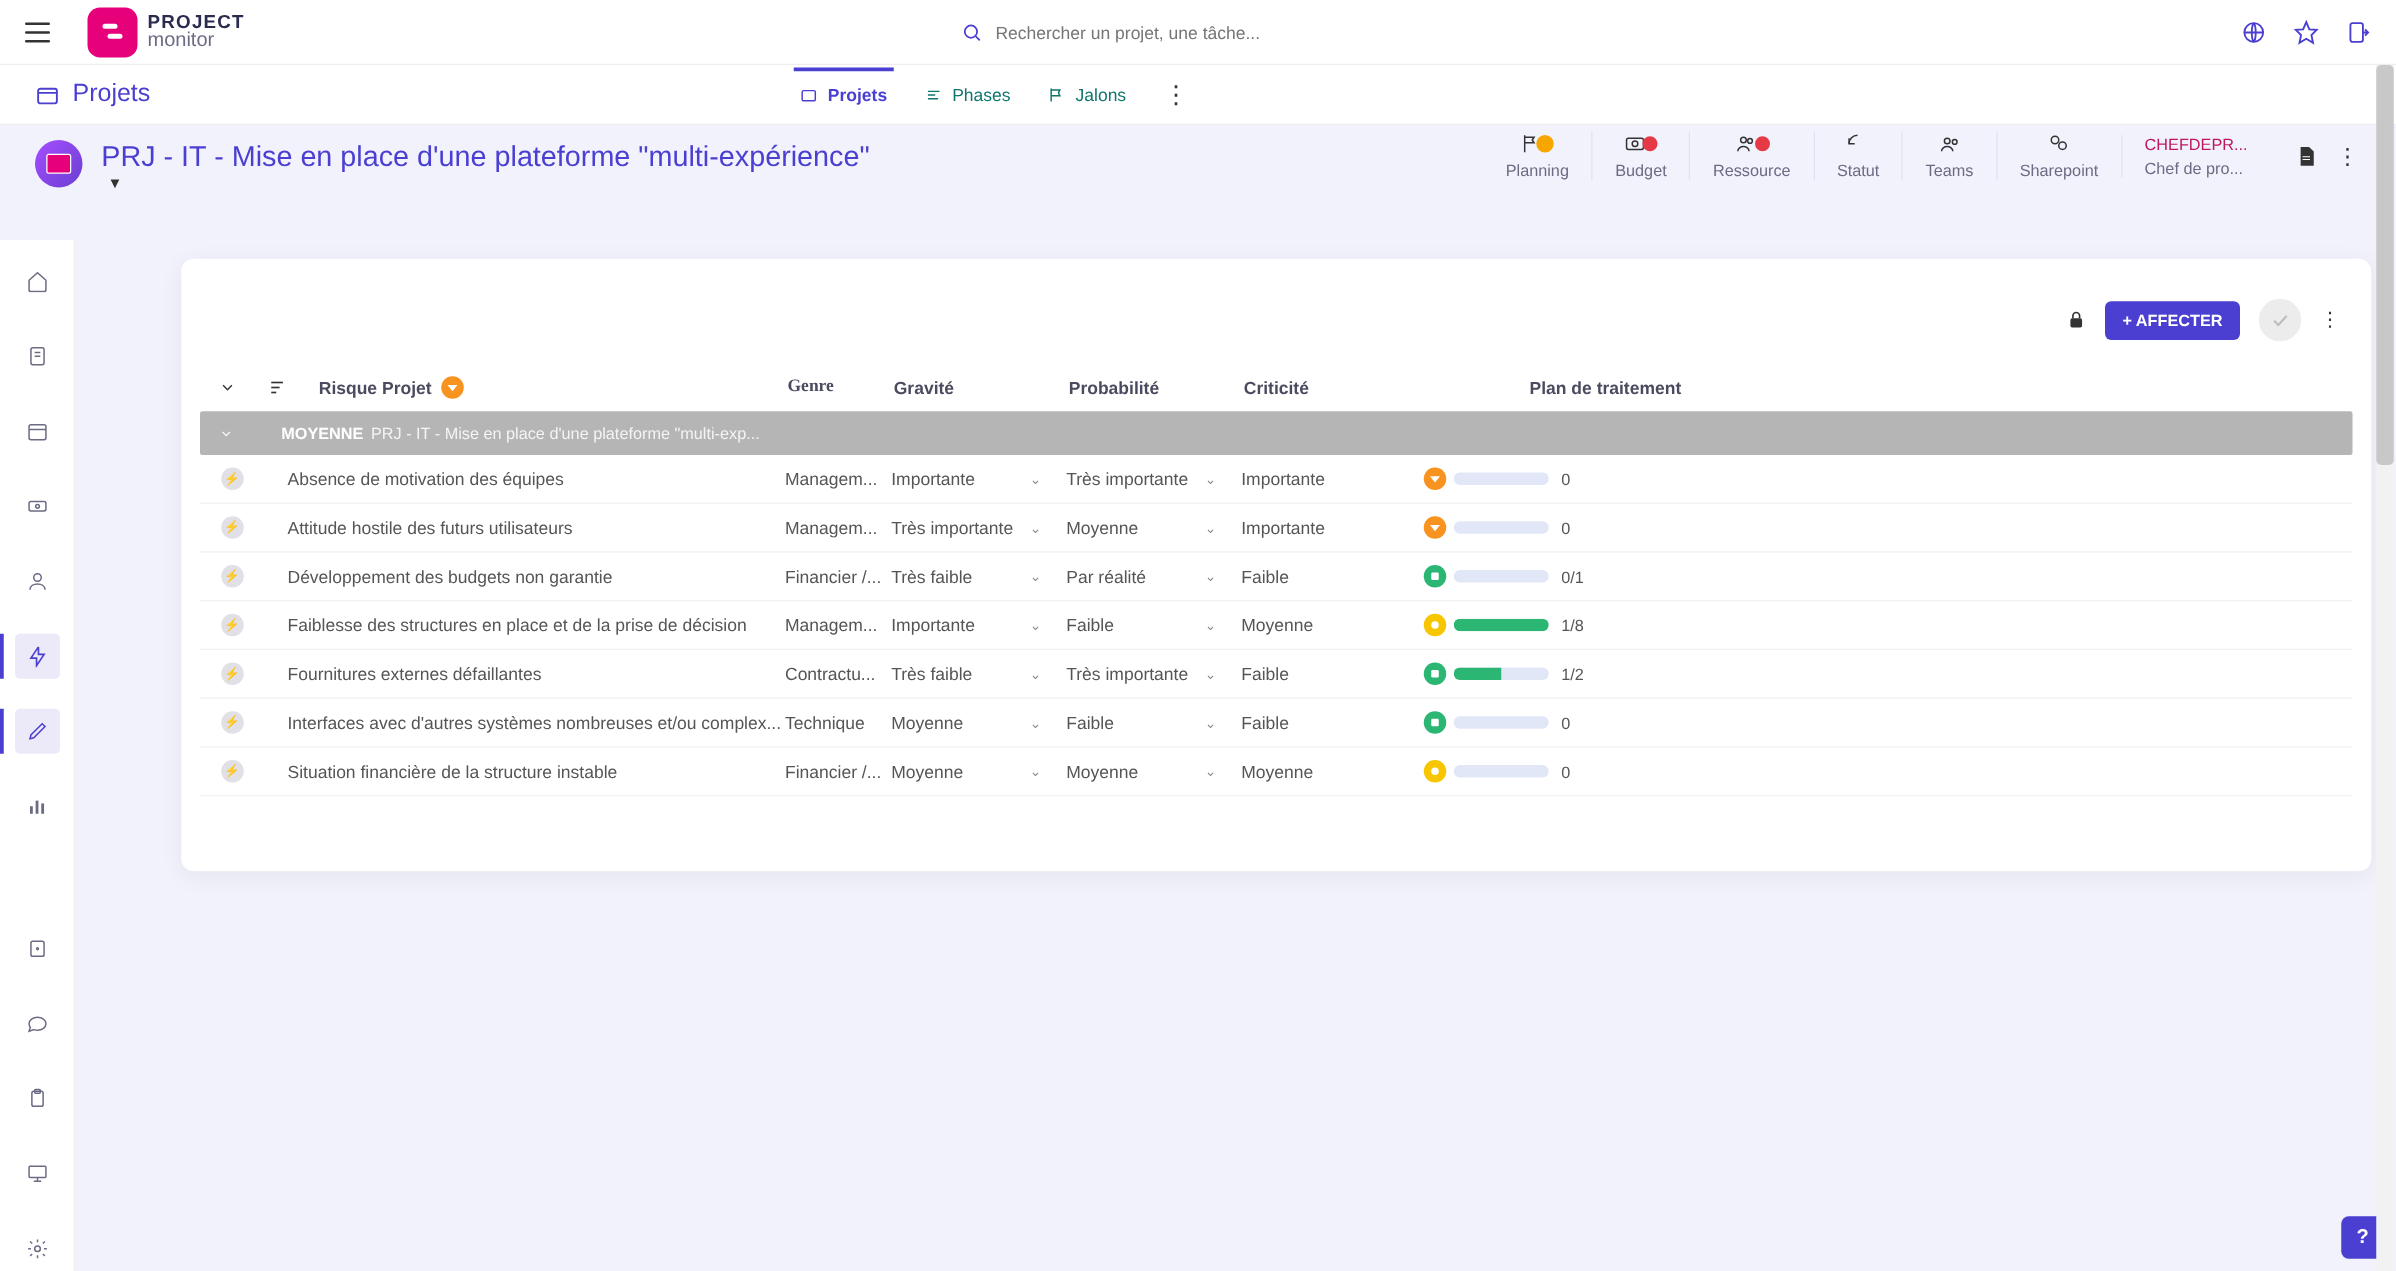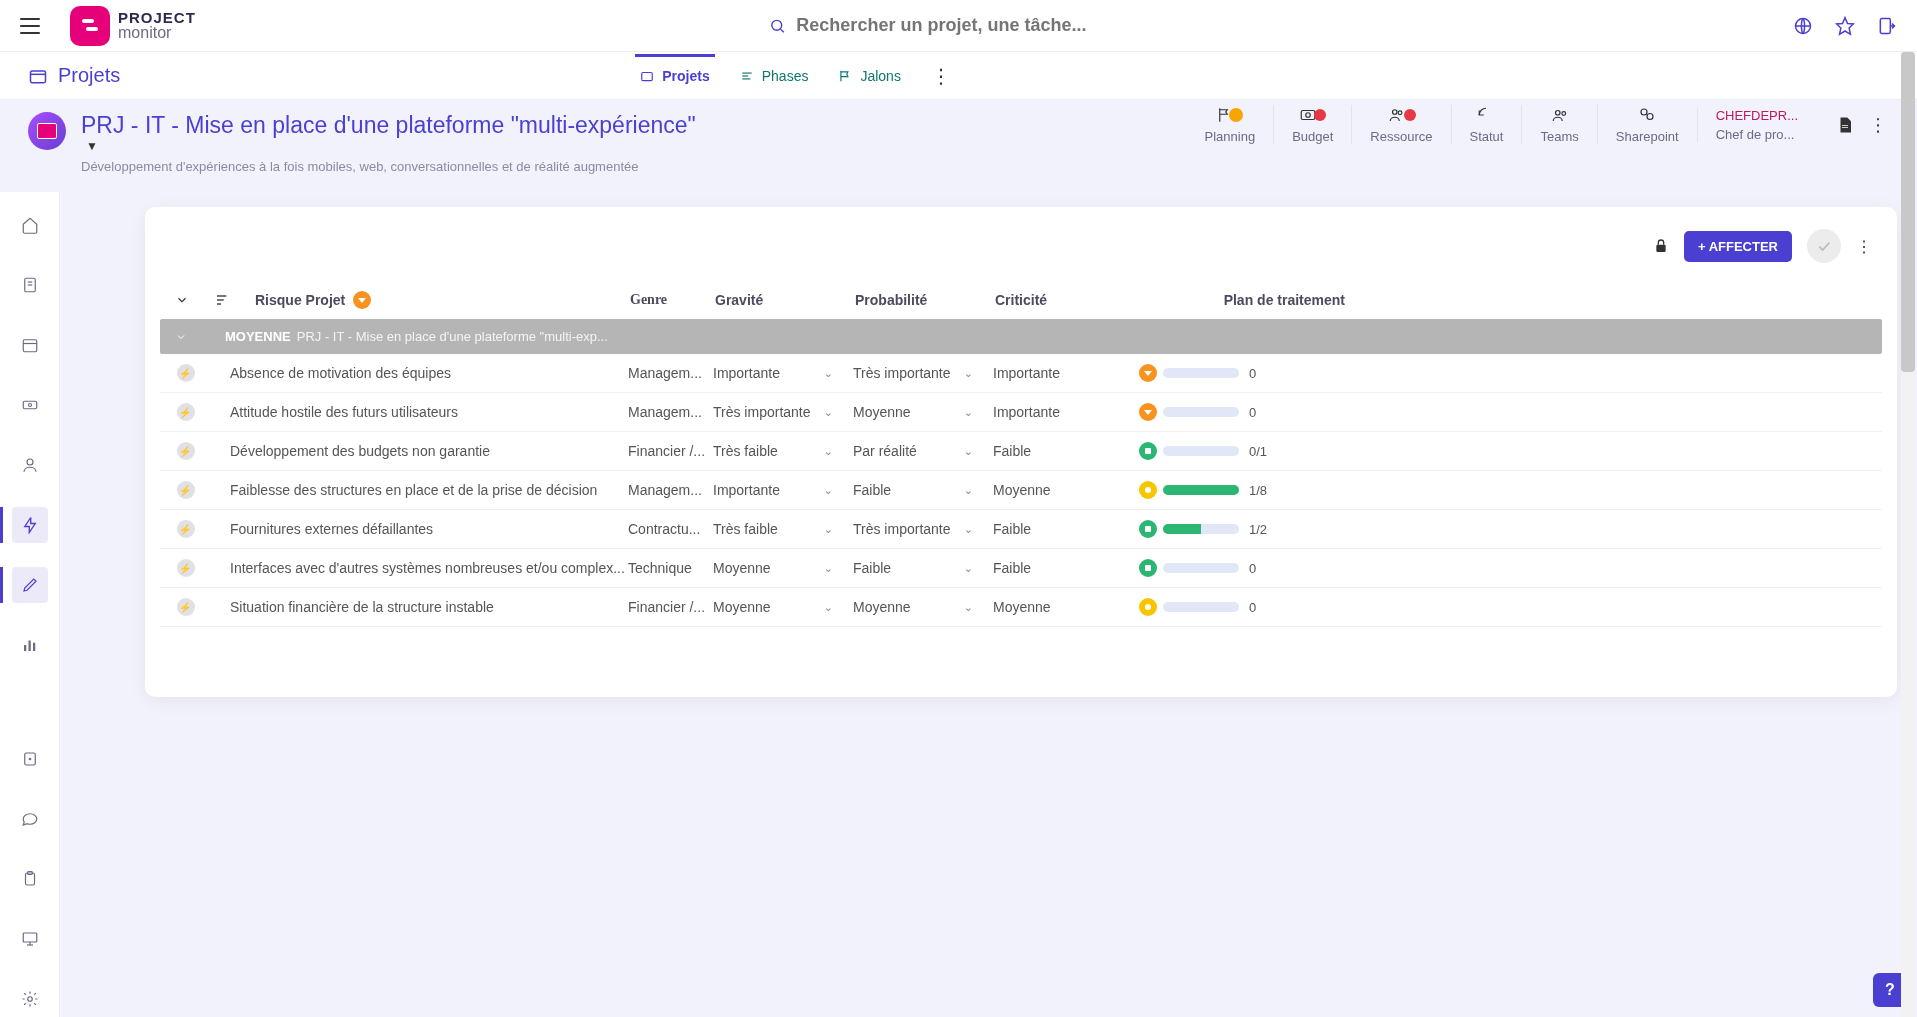--- a/index.html
+++ b/index.html
@@ -10,21 +10,21 @@
 .hamburger { width: 20px; height: 16px; display: flex; flex-direction: column; justify-content: space-between; cursor: pointer; margin-right: 30px; }
 .hamburger span { height: 2px; background: #333; border-radius: 2px; }
 .logo { display: flex; align-items: center; gap: 8px; }
 .logo-mark { width: 40px; height: 40px; background: #e6007a; border-radius: 10px; display: flex; align-items: center; justify-content: center; }
 .logo-mark svg { fill: #fff; }
 .logo-text { line-height: 1; }
 .logo-text .t1 { font-weight: 700; font-size: 15px; letter-spacing: 1px; color: #2b2b4e; }
 .logo-text .t2 { font-weight: 300; font-size: 16px; color: #6b6b84; }
 .search-wrap { flex: 1; display: flex; justify-content: center; }
 .search { display: flex; align-items: center; gap: 10px; width: 450px; }
-.search input { border: none; outline: none; font-size: 18px; color: #8b8b9e; background: transparent; width: 100%; font-weight: bold; }
+.search input { border: none; outline: none; font-size: 14px; color: #8b8b9e; background: transparent; width: 100%; }
 .top-icons { display: flex; gap: 22px; align-items: center; }
 .top-icon { width: 20px; height: 20px; color: #4a3fd1; cursor: pointer; }
 
 
 .tabs-row { height: 48px; background: #fff; display: flex; align-items: center; padding-left: 28px; border-bottom: 1px solid #eee; }
 .page-crumb { display: flex; align-items: center; gap: 10px; color: #4a3fd1; font-size: 20px; font-weight: 500; }
 .tabs { display: flex; gap: 30px; margin-left: 520px; align-items: center; }
 .tab { display: flex; align-items: center; gap: 8px; font-size: 14px; color: #0f766e; cursor: pointer; padding: 12px 0; position: relative; }
 .tab.active { color: #4a3fd1; font-weight: 600; }
 .tab.active::after { content: ''; position: absolute; top: -2px; left: -5px; right: -5px; height: 3px; background: #4a3fd1; }
@@ -49,21 +49,21 @@
 
 
 .sidebar { position: absolute; left: 0; top: 192px; bottom: 0; width: 60px; background: #fff; border-right: 1px solid #eee; display: flex; flex-direction: column; align-items: center; padding-top: 15px; gap: 24px; }
 .sidebar-item { width: 36px; height: 36px; display: flex; align-items: center; justify-content: center; color: #6b6b84; cursor: pointer; border-radius: 4px; position: relative; }
 .sidebar-item.active::before { content:''; position: absolute; left: -12px; top: 0; bottom: 0; width: 3px; background: #4a3fd1; }
 .sidebar-item.active { background: #eceaf9; color: #4a3fd1; }
 .sidebar-spacer { flex: 0 0 30px; }
 
 
 .main { position: absolute; left: 60px; top: 192px; right: 20px; bottom: 20px; padding: 15px 0 0 85px; }
-.panel { background: #fff; border-radius: 10px; box-shadow: 0 4px 20px rgba(0,0,0,0.06); padding: 22px 15px; min-height: 490px; }
+.panel { background: #fff; border-radius: 10px; box-shadow: 0 4px 20px rgba(0,0,0,0.06); padding: 32px 15px; min-height: 490px; }
 .panel-top { display: flex; justify-content: flex-end; align-items: center; gap: 15px; padding-right: 10px; margin-bottom: 18px; }
 .lock-icon { color: #333; }
 .btn-assign { background: #4a3fd1; color: #fff; border: none; padding: 8px 14px; border-radius: 5px; font-weight: 600; font-size: 13px; cursor: pointer; }
 .btn-check { width: 34px; height: 34px; border-radius: 50%; background: #ececec; display: flex; align-items: center; justify-content: center; color: #bbb; }
 .btn-more { cursor: pointer; color: #333; }
 
 
 .thead { display: flex; align-items: center; padding: 10px 15px; font-weight: 600; color: #4b4b60; font-size: 14px; }
 .col-expand { width: 40px; }
 .col-sort { width: 40px; }
@@ -191,21 +191,20 @@
 <div class="project-header">
   <div class="proj-title-row">
     <div class="proj-avatar">
         <div class="proj-avatar-inner"></div>
       </div>
     <div>
       <span class="proj-title">PRJ - IT - Mise en place d'une plateforme "multi-expérience"</span>
       <div class="proj-chevron">▼</div>
     </div>
   </div>
-  <div class="proj-subtitle">Développement d'expériences à la fois mobiles, web, conversationnelles et de réalité augmentée</div>
 
   <div class="proj-actions">
     <div class="action-item">
       <div class="action-icon">
         <svg width="18" height="18" viewBox="0 0 24 24" fill="none" stroke="#333" stroke-width="1.6">
             <path d="M5 3v18M5 5h10l-2 3 2 3H5"></path>
           </svg>
         <span class="dot-orange" style="margin-left:-5px;"></span>
       </div>
       <span class="action-label">Planning</span>

